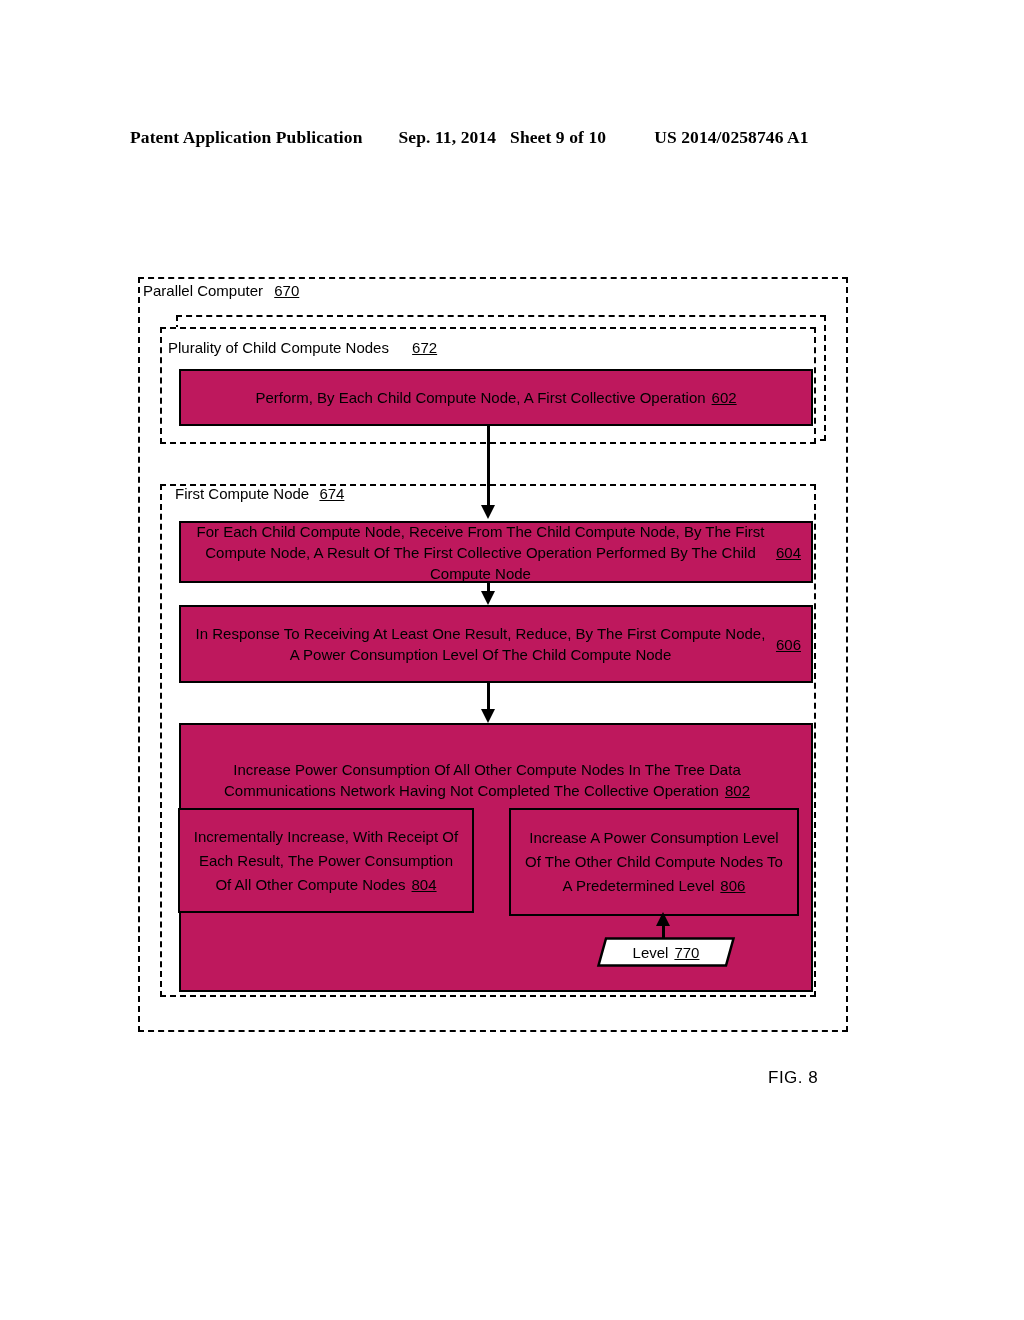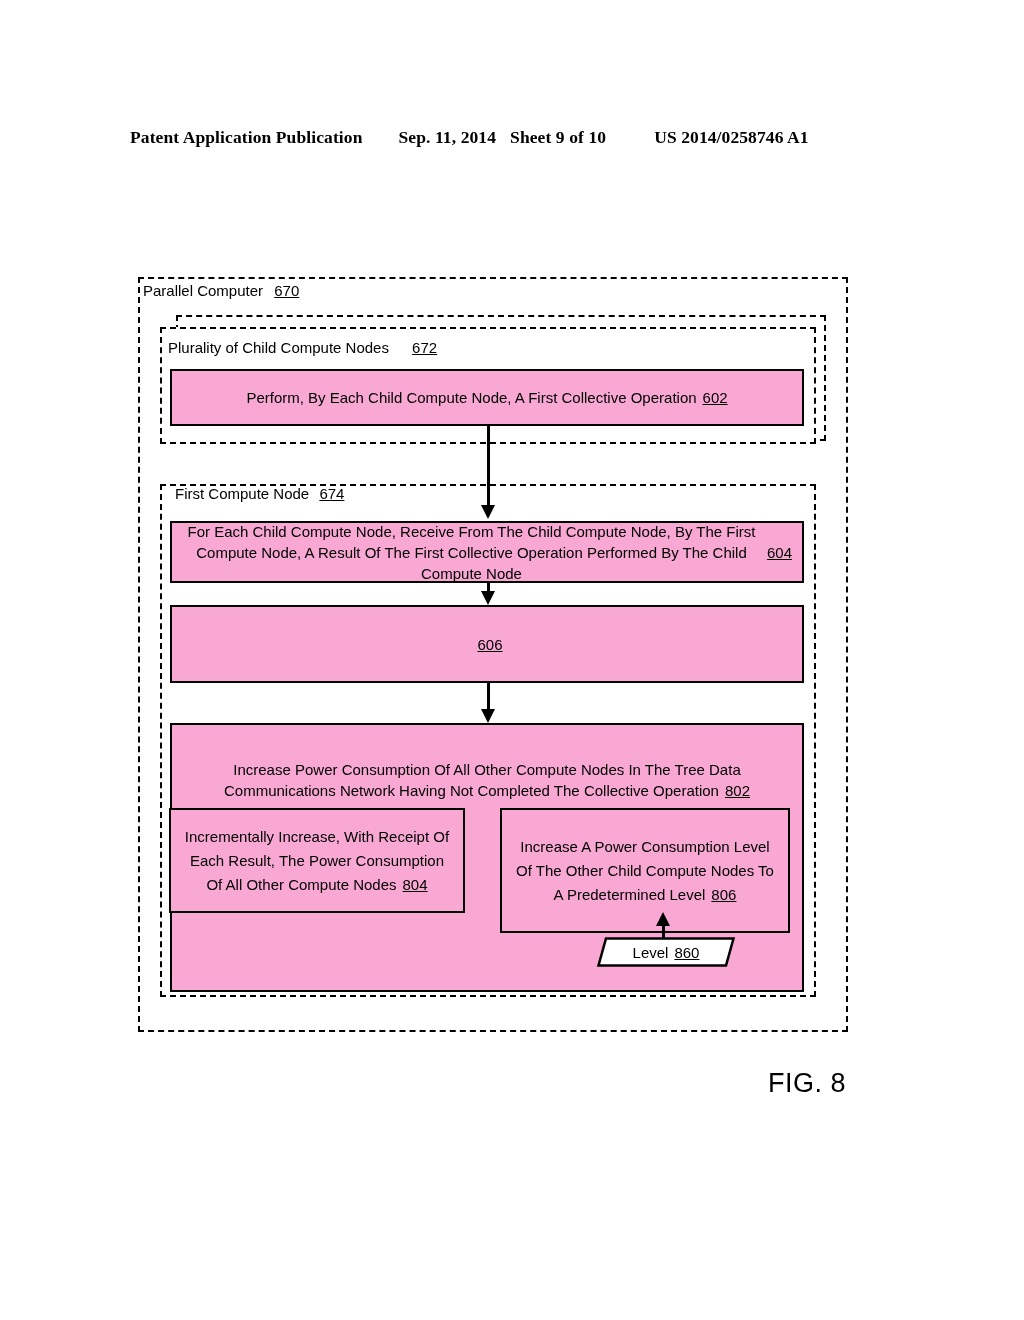--- a/index.html
+++ b/index.html
@@ -34,36 +34,37 @@
   .hdr-pub   { }
   .hdr-date  { margin-left: 36px; margin-top: 41px; }
   .hdr-sheet { margin-left: 14px; }
   .hdr-num   { margin-left: 48px; }
 
   
   .fig-label {
     position: absolute;
     left: 768px;
     top: 1068px;
-    font-size: 27px;
+    font-size: 17px;
     letter-spacing: 0.5px;
   }
 
   
   .dashed {
     position: absolute;
     border: 2.5px dashed #000;
     box-sizing: border-box;
     background: transparent;
   }
   .solid {
     position: absolute;
     border: 2.5px solid #000;
     box-sizing: border-box;
-    background: #f9a8d4;
+    background: #be185d;
+    margin-left: 9px;
   }
   .box-label {
     position: absolute;
     font-size: 15px;
     line-height: 18px;
     white-space: nowrap;
   }
   .box-text {
     position: absolute;
     box-sizing: border-box;
@@ -150,51 +151,52 @@
 
 <div class="solid box-text" style="left:170px; top:521px; width:634px; height:62px;">
   <span>For Each Child Compute Node, Receive From The Child Compute Node, By The First Compute Node, A Result Of The First Collective Operation Performed By The Child Compute Node</span>
   <span class="u" style="margin-left:6px;">604</span>
 </div>
 
 <div class="vline" style="left:487px; top:583px; height:9px;"></div>
 <div class="arrowhead arrow-down" style="left:480.5px; top:591px;"></div>
 
 <div class="solid box-text" style="left:170px; top:605px; width:634px; height:78px;">
+  <span>In Response To Receiving At Least One Result, Reduce, By The First Compute Node, A Power Consumption Level Of The Child Compute Node</span>
   <span class="u" style="margin-left:6px;">606</span>
 </div>
 
 <div class="vline" style="left:487px; top:683px; height:28px;"></div>
 <div class="arrowhead arrow-down" style="left:480.5px; top:709px;"></div>
 
 <div class="solid" style="left:170px; top:723px; width:634px; height:269px;"></div>
 <div class="box-text" style="left:176px; top:728px; width:622px; height:56px; align-items:flex-start; padding-top:6px;margin-top:25px;">
   <span>
     <span>Increase Power Consumption Of All Other Compute Nodes In The Tree Data Communications Network Having Not Completed The Collective Operation</span><span class="u" style="margin-left:6px;">802</span>
   </span>
 </div>
 
 <div class="solid box-text" style="left:169px; top:808px; width:296px; height:105px; line-height:24px;">
   <span>
     <span>Incrementally Increase, With Receipt Of Each Result, The Power Consumption Of All Other Compute Nodes</span><span class="u" style="margin-left:6px;">804</span>
   </span>
 </div>
 
-<div class="solid box-text" style="left:500px; top:808px; width:290px; height:125px; line-height:24px;">
+<div class="solid box-text" style="left:500px; top:808px; width:290px; height:108px; line-height:24px;">
   <span>
     <span>Increase A Power Consumption Level Of The Other Child Compute Nodes To A Predetermined Level</span><span class="u" style="margin-left:6px;">806</span>
   </span>
 </div>
 
 <div class="vline" style="left:662px; top:924px; height:16px;"></div>
 <div class="arrowhead arrow-up" style="left:656px; top:912px;"></div>
 
 <div class="parallelogram" style="left:596px; top:936px; width:140px; height:32px;">
   <svg width="140" height="32" viewBox="0 0 140 32">
     <polygon points="10,2.5 137.5,2.5 130,29.5 2.5,29.5" fill="#ffffff" stroke="#000000" stroke-width="2.5"></polygon>
   </svg>
   <div class="pg-text">
     <span>Level</span>
-    <span class="u" style="margin-left:6px;">860</span>
+    <span class="u" style="margin-left:6px;">770</span>
   </div>
 </div>
 
 <div class="fig-label">FIG. 8</div>
 
 </body></html>

